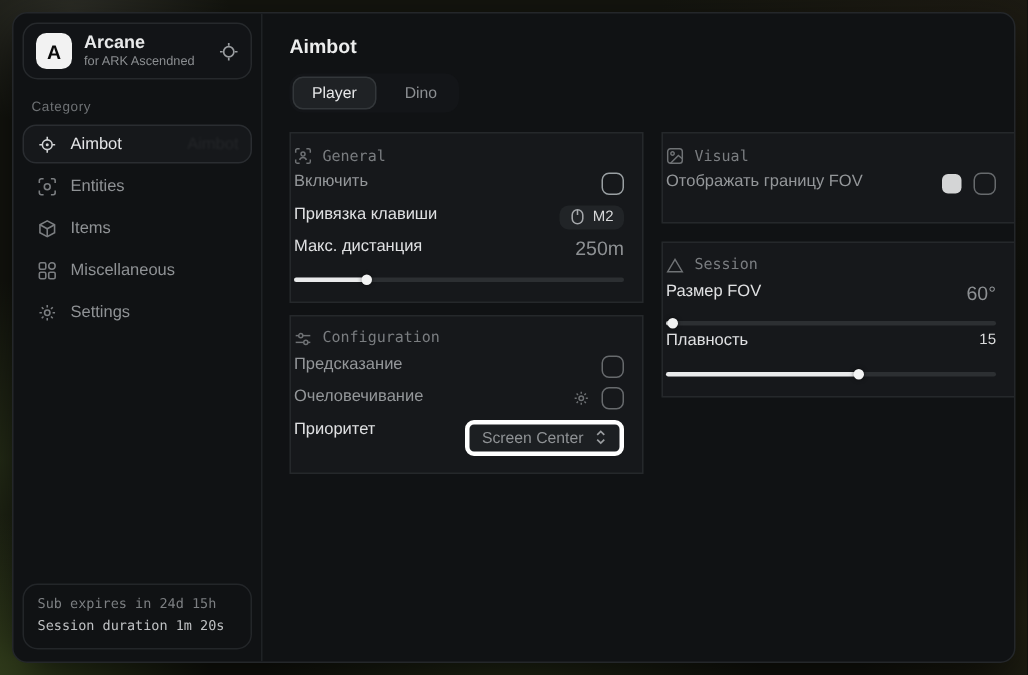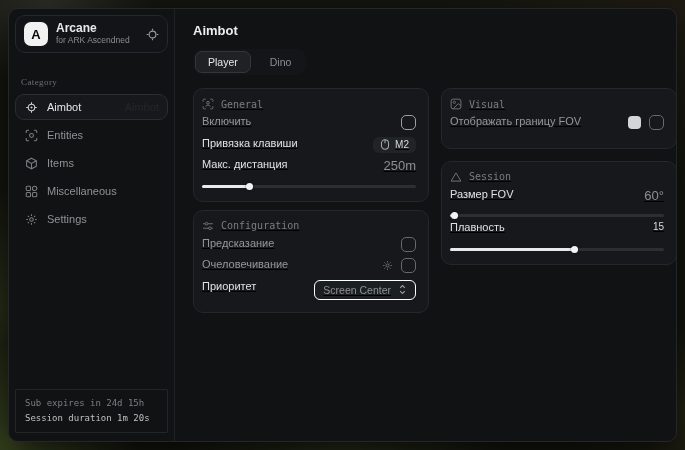--- a/index.html
+++ b/index.html
@@ -40,64 +40,63 @@
   .logo {
     width:24px; height:24px; border-radius:7px; background:#f2f2f2;
     color:#0a0a0a; font-weight:bold; font-size:13px;
     display:flex; align-items:center; justify-content:center;
   }
   .brand-text { flex:1; line-height:1.15; }
   .brand-name { font-size:12px; font-weight:bold; color:#e8e9ea; }
   .brand-sub  { font-size:8.5px; color:#8b8e91; }
   .brand-locate { color:#9a9da0; display:flex; align-items:center; cursor:pointer; }
   .category {
-    font-family:Liberation Serif, serif; font-size:9px; color:#6e7174;
-    letter-spacing:.4px; margin:24px 4px 7px 6px;
+    font-family:Liberation Sans, sans-serif; font-size:9px; color:#6e7174;
+    letter-spacing:.4px; margin:13px 4px 7px 6px;
   }
   .nav-item {
     height:26px; margin-bottom:2px; border-radius:9px;
     display:flex; align-items:center; gap:9px; padding:0 9px;
     color:#8f9295; font-size:11px; cursor:pointer; border:1px solid transparent;
     position:relative;
   }
   .nav-item .nicon { color:#7b7e81; display:flex; align-items:center; }
   .nav-item.active {
     background:#16181b; border-color:#2a2d31; color:#e4e5e7;
   }
   .nav-item.active .nicon { color:#cfd1d3; }
   .ghost {
     position:absolute; right:8px; top:6px; font-size:11px; color:#ffffff;
     opacity:.05; filter:blur(.6px); pointer-events:none;
   }
   .sub-card {
     position:absolute; left:6px; right:6px; bottom:8px;
-    border:1px solid #232629; border-radius:1px; padding:6px 9px;
+    border:1px solid #232629; border-radius:10px; padding:6px 9px;
     font-family:"DejaVu Sans Mono",monospace; font-size:9px; line-height:1.65;
     background:#101214;
   }
   .sub-line1 { color:#7c7f82; }
   .sub-line2 { color:#bfc1c3; }
   
   .main { flex:1; padding:14px 16px 0 18px; position:relative; }
   .page-title { font-size:13px; font-weight:bold; color:#eceded; }
   .tabs {
     display:inline-flex; margin-top:11px; background:#131518;
     border-radius:9px; padding:2px; gap:6px;
   }
   .tab {
     font-size:10.5px; color:#8c8f92; padding:4px 12px; border-radius:7px;
     border:1px solid transparent; cursor:pointer;
   }
   .tab.active { background:#1f2225; border-color:#33373a; color:#e6e7e8; }
   .grid { display:flex; gap:12px; margin-top:13px; }
   .col { display:flex; flex-direction:column; width:236px; }
   .card {
-    background:#16181b; border:1px solid #25282b; border-radius:10px;
-    padding:9px 12px 11px 8px;
-    text-decoration:underline;
+    background:#16181b; border:1px solid #25282b; border-radius:0;
+    padding:9px 12px 11px 2px;
   }
   .card-head {
     display:flex; align-items:center; gap:7px; margin-bottom:5px;
     font-family:"DejaVu Sans Mono",monospace; font-size:10px; color:#7a7d80;
   }
   .card-head .cicon { display:flex; color:#6f7275; }
   .row {
     display:flex; align-items:flex-start; justify-content:space-between;
     min-height:21.5px;
   }
@@ -114,21 +113,21 @@
   .swatch { width:13px; height:13px; border-radius:4px; cursor:pointer; }
   .mini-gear { color:#6e7174; display:flex; cursor:pointer; }
   .keybind {
     display:flex; align-items:center; gap:5px; background:#212427;
     border-radius:6px; padding:2.5px 7px; cursor:pointer;
     font-size:10px; color:#d6d7d8;
   }
   .keybind .micon { color:#a5a8ab; display:flex; }
   .select {
     display:flex; align-items:center; gap:7px; background:#1c1f22;
-    border:1px solid #ffffff; border-radius:6px; padding:3px 8px;
+    border:3px solid #ffffff; border-radius:6px; padding:3px 8px;
     cursor:pointer; font-size:10.5px; color:#8f9295;
   }
   .select .sicon { color:#9a9da0; display:flex; }
   .slider { position:relative; height:7px; margin-top:3px; cursor:pointer; }
   .slider .track {
     position:absolute; top:2px; left:0; right:0; height:3px;
     border-radius:2px; background:#2c2f32;
   }
   .slider .fill {
     position:absolute; top:2px; left:0; height:3px; border-radius:2px;

